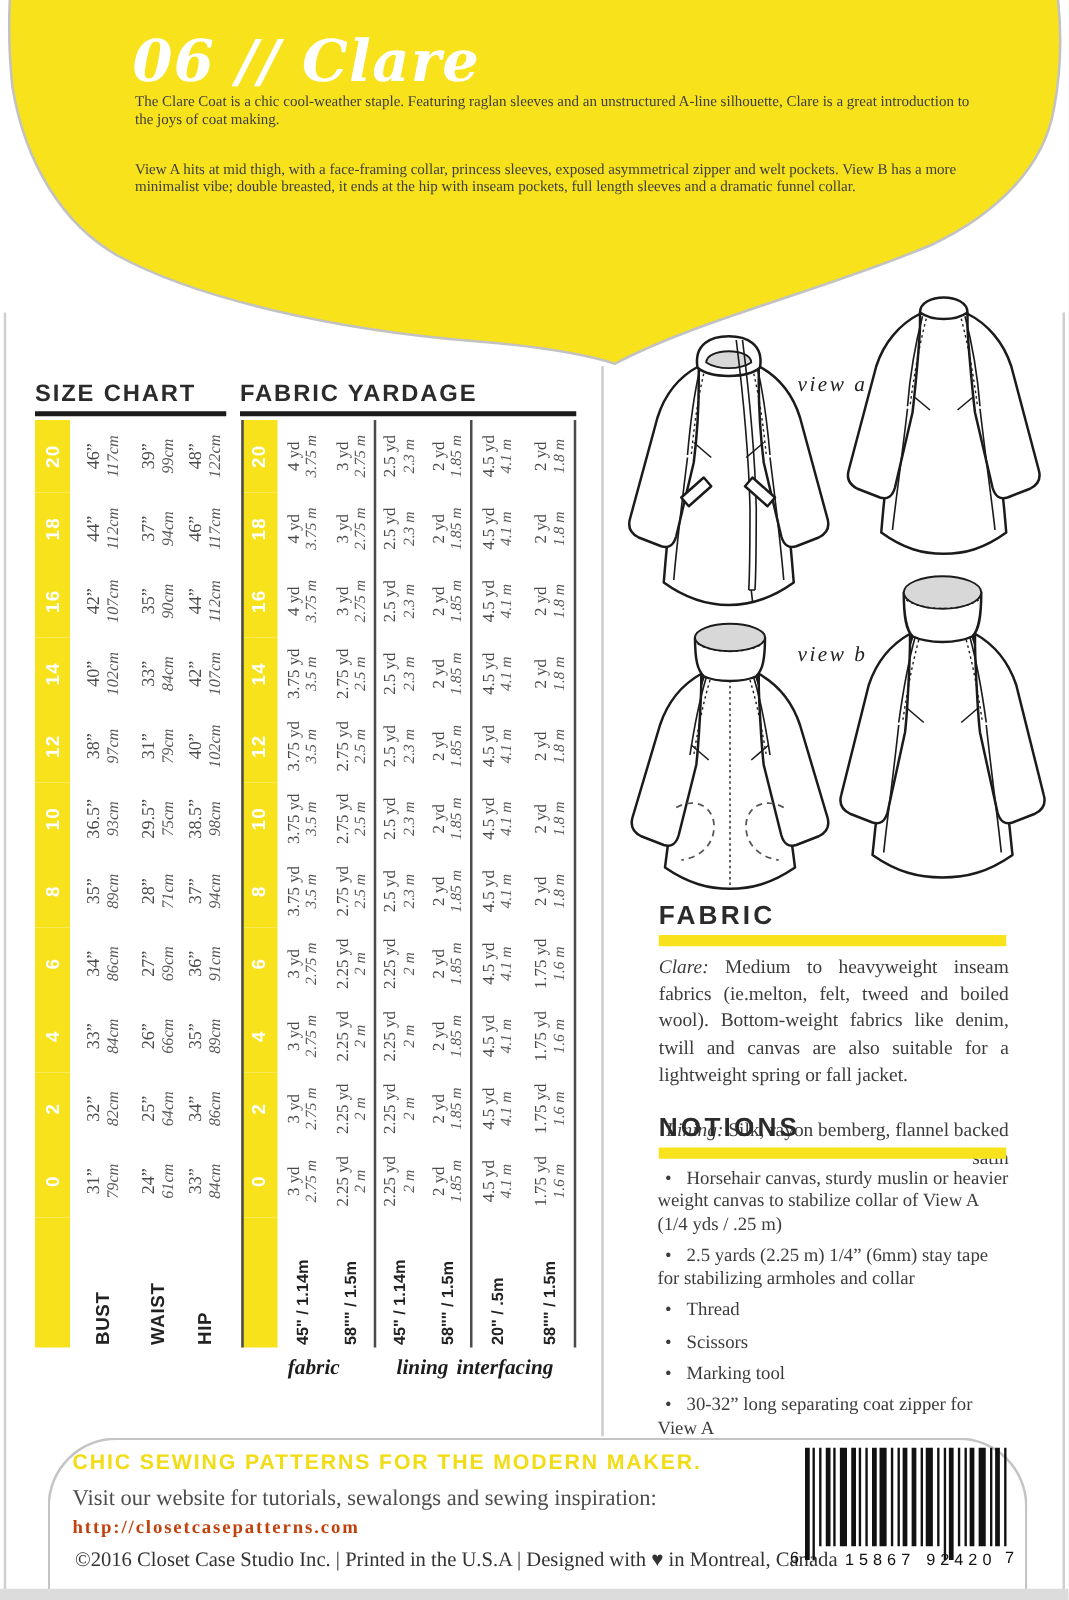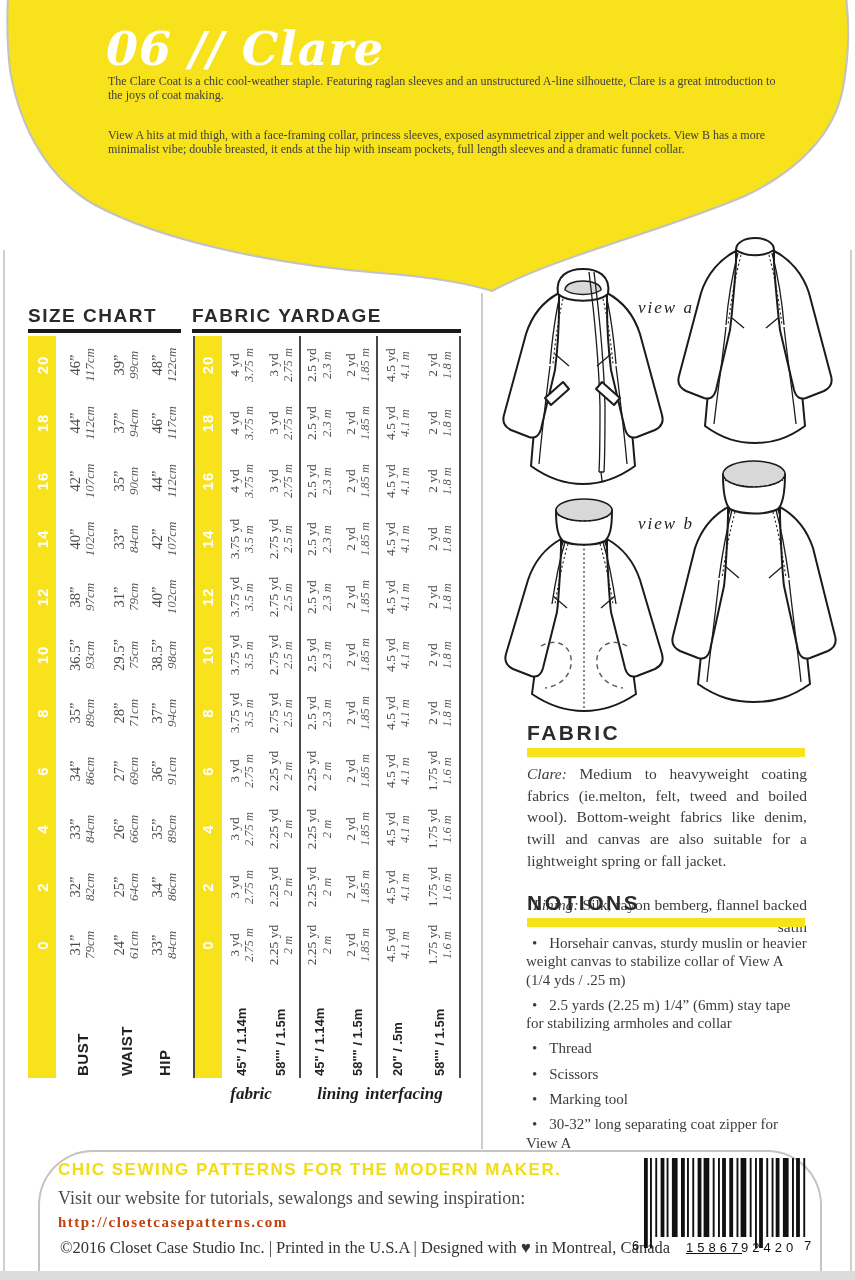--- a/index.html
+++ b/index.html
@@ -632,21 +632,21 @@
       <ellipse class="fillg" cx="91" cy="18" rx="31" ry="13"></ellipse>
       <path class="dot" d="M62,24 C76,33 106,33 120,24"></path>
     </svg>
   </div>
 
   <div class="abs view-label" style="left:638px;top:500px;">view b</div>
 
   <div class="abs sec-head" style="top:721px;">FABRIC</div>
   <div class="abs sec-bar" style="top:748px;"></div>
   <div class="abs fabric-text" style="top:763px;">
-    <span class="it">Clare:</span><span> Medium to heavyweight coating fabrics (ie.melton, felt, tweed and boiled wool). Bottom-weight fabrics like denim, twill and canvas are also suitable for a lightweight spring or fall jacket.</span>
+    <span class="it">Clare:</span><span> Medium to heavyweight inseam fabrics (ie.melton, felt, tweed and boiled wool). Bottom-weight fabrics like denim, twill and canvas are also suitable for a lightweight spring or fall jacket.</span>
   </div>
   <div class="abs fabric-text lining-line" style="top:858px;">
     <span class="it">Lining:</span><span> Silk, rayon bemberg, flannel backed satin</span>
   </div>
 
   <div class="abs sec-head" style="top:891px;">NOTIONS</div>
   <div class="abs sec-bar" style="top:918px;"></div>
   <ul class="abs notions-list" style="top:934px;" id="notions-list">
       <li><span class="blt">•</span><span>Horsehair canvas, sturdy muslin or heavier weight canvas to stabilize collar of View A (1/4 yds / .25 m)</span></li>
       <li><span class="blt">•</span><span>2.5 yards (2.25 m) 1/4” (6mm) stay tape for stabilizing armholes and collar</span></li>
@@ -699,19 +699,19 @@
         <rect x="189.09999999999994" y="0" width="1.9" height="79" fill="#111"></rect>
         <rect x="193.19999999999993" y="0" width="5.699999999999999" height="79" fill="#111"></rect>
         <rect x="202.29999999999993" y="0" width="1.9" height="79" fill="#111"></rect>
         <rect x="207.59999999999994" y="0" width="3.8" height="79" fill="#111"></rect>
         <rect x="213.59999999999994" y="0" width="1.9" height="79" fill="#111"></rect>
         <rect x="218.89999999999995" y="0" width="1.9" height="79" fill="#111"></rect>
         <rect x="224.19999999999996" y="0" width="3.8" height="90" fill="#111"></rect>
         <rect x="230.19999999999996" y="0" width="1.9" height="90" fill="#111"></rect>
       </svg>
     <div class="bc-digit abs" style="left:-6px;top:80px;">6</div>
-    <div class="bc-digit abs" style="left:48px;top:82px;letter-spacing:4px;text-decoration:underline;">15867</div>
+    <div class="bc-digit abs" style="left:38px;top:82px;letter-spacing:4px;">15867</div>
     <div class="bc-digit abs" style="left:103px;top:82px;letter-spacing:4px;">92420</div>
     <div class="bc-digit abs" style="left:166px;top:80px;">7</div>
   </div>
 
   <div class="abs bottom-band"></div>
 </div>
 
 </body></html>

